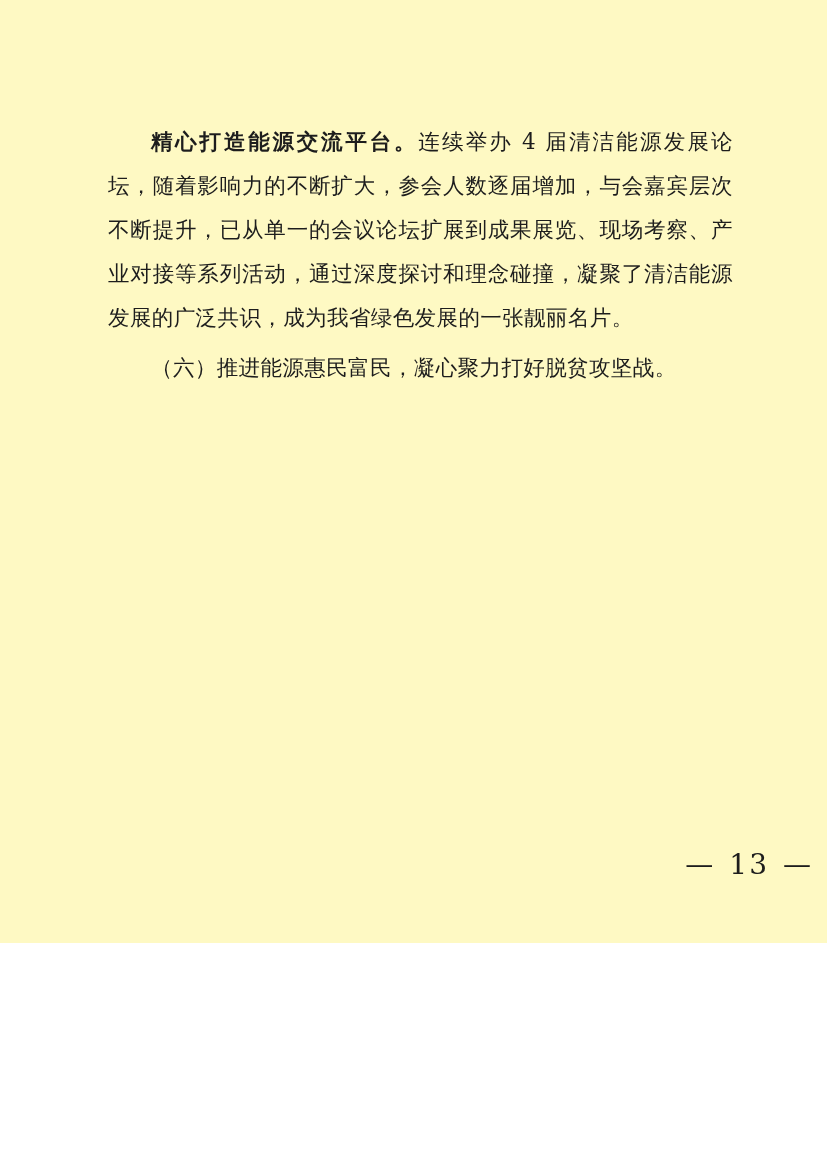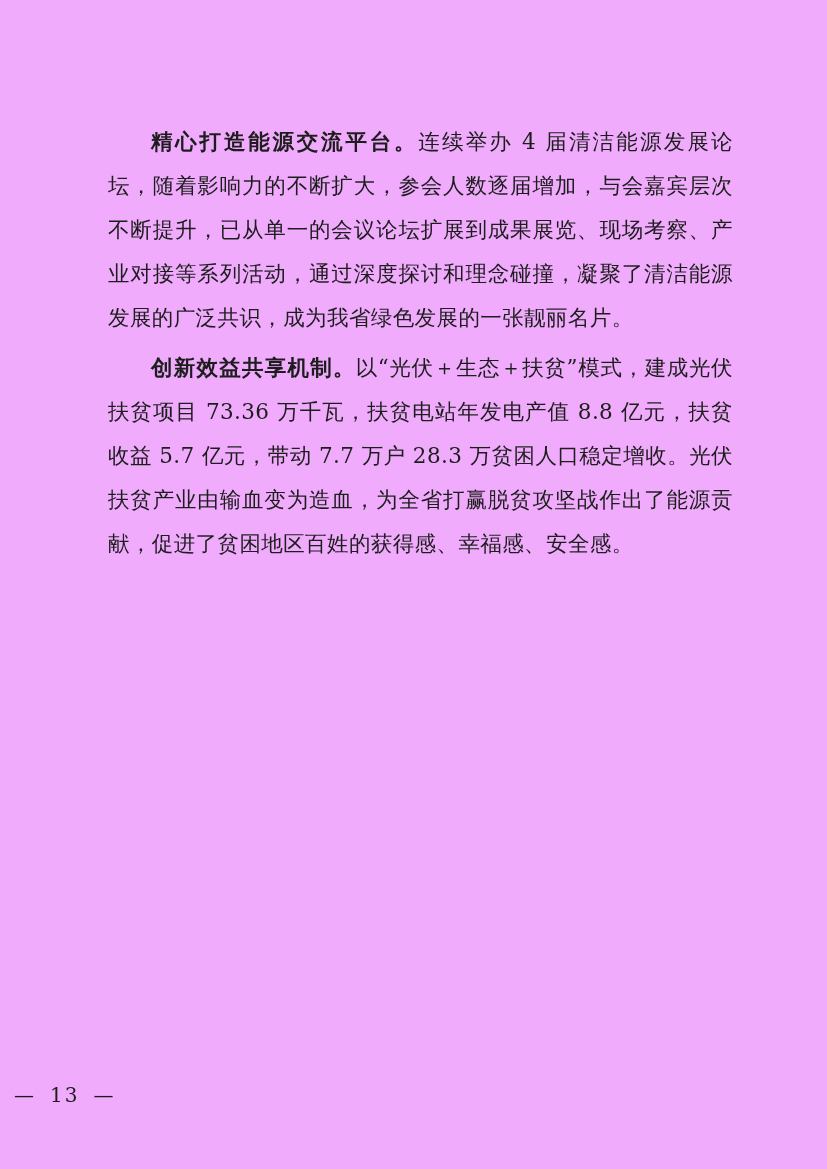--- a/index.html
+++ b/index.html
@@ -7,23 +7,23 @@
     padding: 0;
     background: #ffffff;
   }
   body {
     font-family: "DejaVu Serif", "Liberation Serif", serif;
     color: #1b1b1b;
   }
   .page {
     position: relative;
     width: 827px;
-    height: 1169px;
+    height: 943px;
     margin: 0 auto;
-    background: #f0abfc;
+    background: #fef9c3;
     overflow: hidden;
     box-sizing: border-box;
   }
   .content {
     position: absolute;
     left: 108px;
     top: 120px;
     width: 625px;
   }
   p.para {
@@ -42,22 +42,22 @@
     letter-spacing: 1px;
   }
   p.para .body-text {
     font-family: "DejaVu Serif", "Liberation Serif", serif;
   }
   .page-number {
     position: absolute;
     left: 0;
     right: 0;
     bottom: 62px;
-    text-align: left;
-    font-size: 20px;
+    text-align: right;
+    font-size: 28px;
     letter-spacing: 2px;
     color: #1d1d1d;
     font-family: "DejaVu Serif", "Liberation Serif", serif;
   }
   .page-number .dash {
     display: inline-block;
     padding: 0 14px;
     color: #1d1d1d;
   }
   .page-number .num {
@@ -67,25 +67,25 @@
 </head>
 <body>
 
 <div class="page">
   <div class="content">
 
     <p class="para">
       <span class="lead">精心打造能源交流平台。</span><span class="body-text">连续举办 4 届清洁能源发展论坛，随着影响力的不断扩大，参会人数逐届增加，与会嘉宾层次不断提升，已从单一的会议论坛扩展到成果展览、现场考察、产业对接等系列活动，通过深度探讨和理念碰撞，凝聚了清洁能源发展的广泛共识，成为我省绿色发展的一张靓丽名片。</span>
     </p>
 
+    <p class="para">
+      <span class="body-text">（六）推进能源惠民富民，凝心聚力打好脱贫攻坚战。</span>
+    </p>
 
 
-    <p class="para">
-      <span class="lead">创新效益共享机制。</span><span class="body-text">以“光伏＋生态＋扶贫”模式，建成光伏扶贫项目 73.36 万千瓦，扶贫电站年发电产值 8.8 亿元，扶贫收益 5.7 亿元，带动 7.7 万户 28.3 万贫困人口稳定增收。光伏扶贫产业由输血变为造血，为全省打赢脱贫攻坚战作出了能源贡献，促进了贫困地区百姓的获得感、幸福感、安全感。</span>
-    </p>
 
 
   </div>
 
   <div class="page-number">
     <span class="dash">—</span><span class="num">13</span><span class="dash">—</span>
   </div>
 </div>
 
 </body></html>

